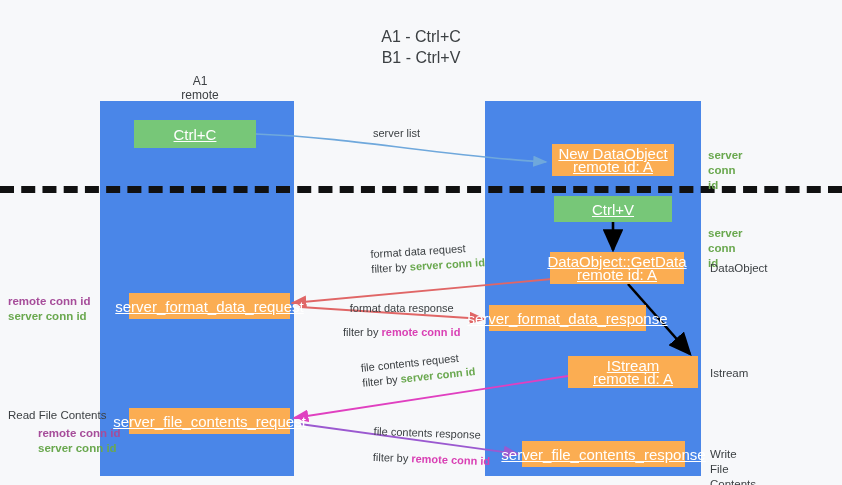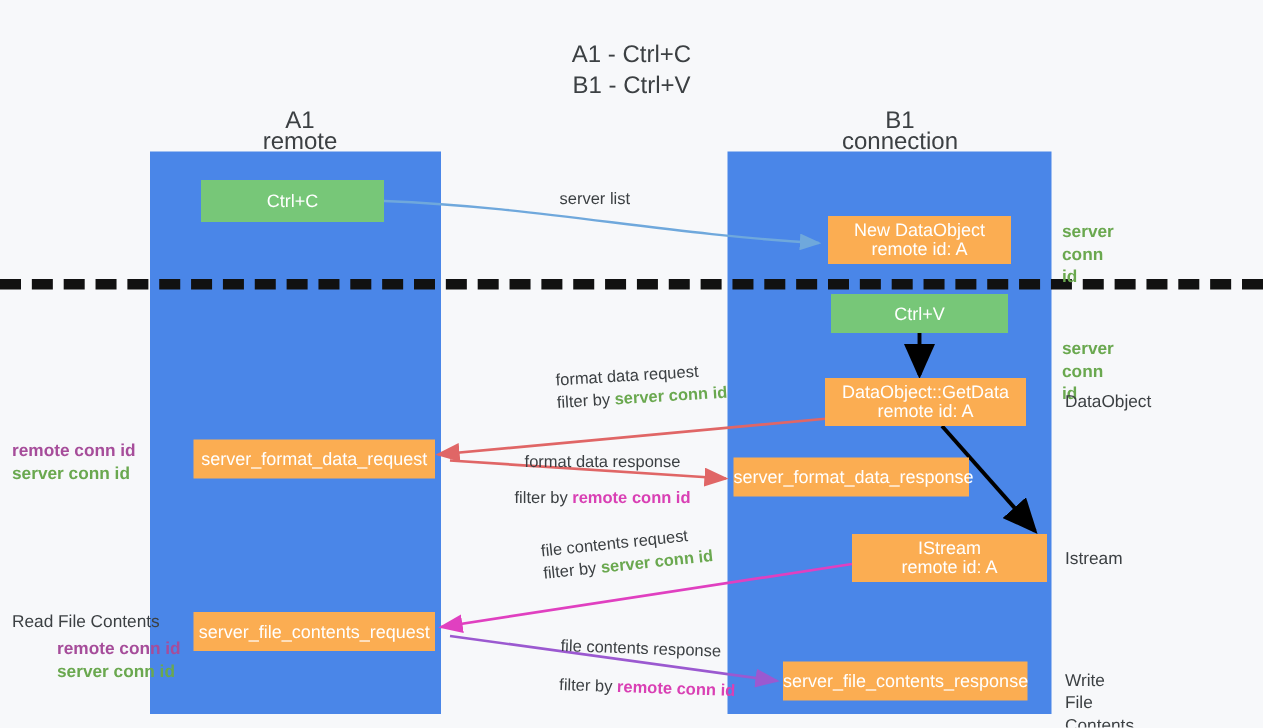--- a/index.html
+++ b/index.html
@@ -15,35 +15,36 @@
   .abs{position:absolute;}
 
   
   .title{
     left:0;top:10px;width:842px;text-align:center;
     font-size:16px;line-height:21px;color:#3c4043;
   }
 
   
   .lane-head{
-    font-size:16px;line-height:14px;text-align:center;color:#3c4043;
+    font-size:12px;line-height:14px;text-align:center;color:#3c4043;
   }
 
   
   .lane{
     background:#4a86e8;
   }
 
   
   .box{
     box-sizing:border-box;
     display:flex;flex-direction:column;
-    justify-content:center;
-    color:#ffffff;font-size:12px;line-height:13px;
+    align-items:center;justify-content:center;
+    color:#ffffff;font-size:15px;line-height:13px;
     text-align:center;
+    text-decoration:underline;
   }
   .box.green{background:#77c778;}
   .box.orange{background:#fbad52;}
 
   
   .side-label{font-size:11.5px;line-height:15px;color:#3c4043;}
   .green-txt{color:#6aa84f;font-weight:bold;}
   .purple-txt{color:#a64d9a;font-weight:bold;}
   .green-txt-alt{color:#6aa84f;font-weight:bold;}
 
@@ -68,24 +69,20 @@
 
   <div class="abs title">
     <div>A1 - Ctrl+C</div>
     <div>B1 - Ctrl+V</div>
   </div>
 
   <div class="abs lane-head" style="left:140px;top:58px;width:120px;">
     <div>A1</div>
     <div>remote</div>
   </div>
-  <div class="abs lane-head" style="left:535px;top:58px;width:130px;">
-    <div>B1</div>
-    <div>connection</div>
-  </div>
 
   <div class="abs lane" style="left:100px;top:85px;width:194px;height:375px;"></div>
   <div class="abs lane" style="left:485px;top:85px;width:216px;height:375px;"></div>
 
   <svg class="overlay" viewBox="0 0 842 485">
     <defs>
       <marker id="ah-blue" markerWidth="9" markerHeight="7" refX="8" refY="3.5" orient="auto">
         <polygon points="0 0, 9 3.5, 0 7" fill="#6fa8dc"></polygon>
       </marker>
       <marker id="ah-red" markerWidth="9" markerHeight="7" refX="8" refY="3.5" orient="auto">

